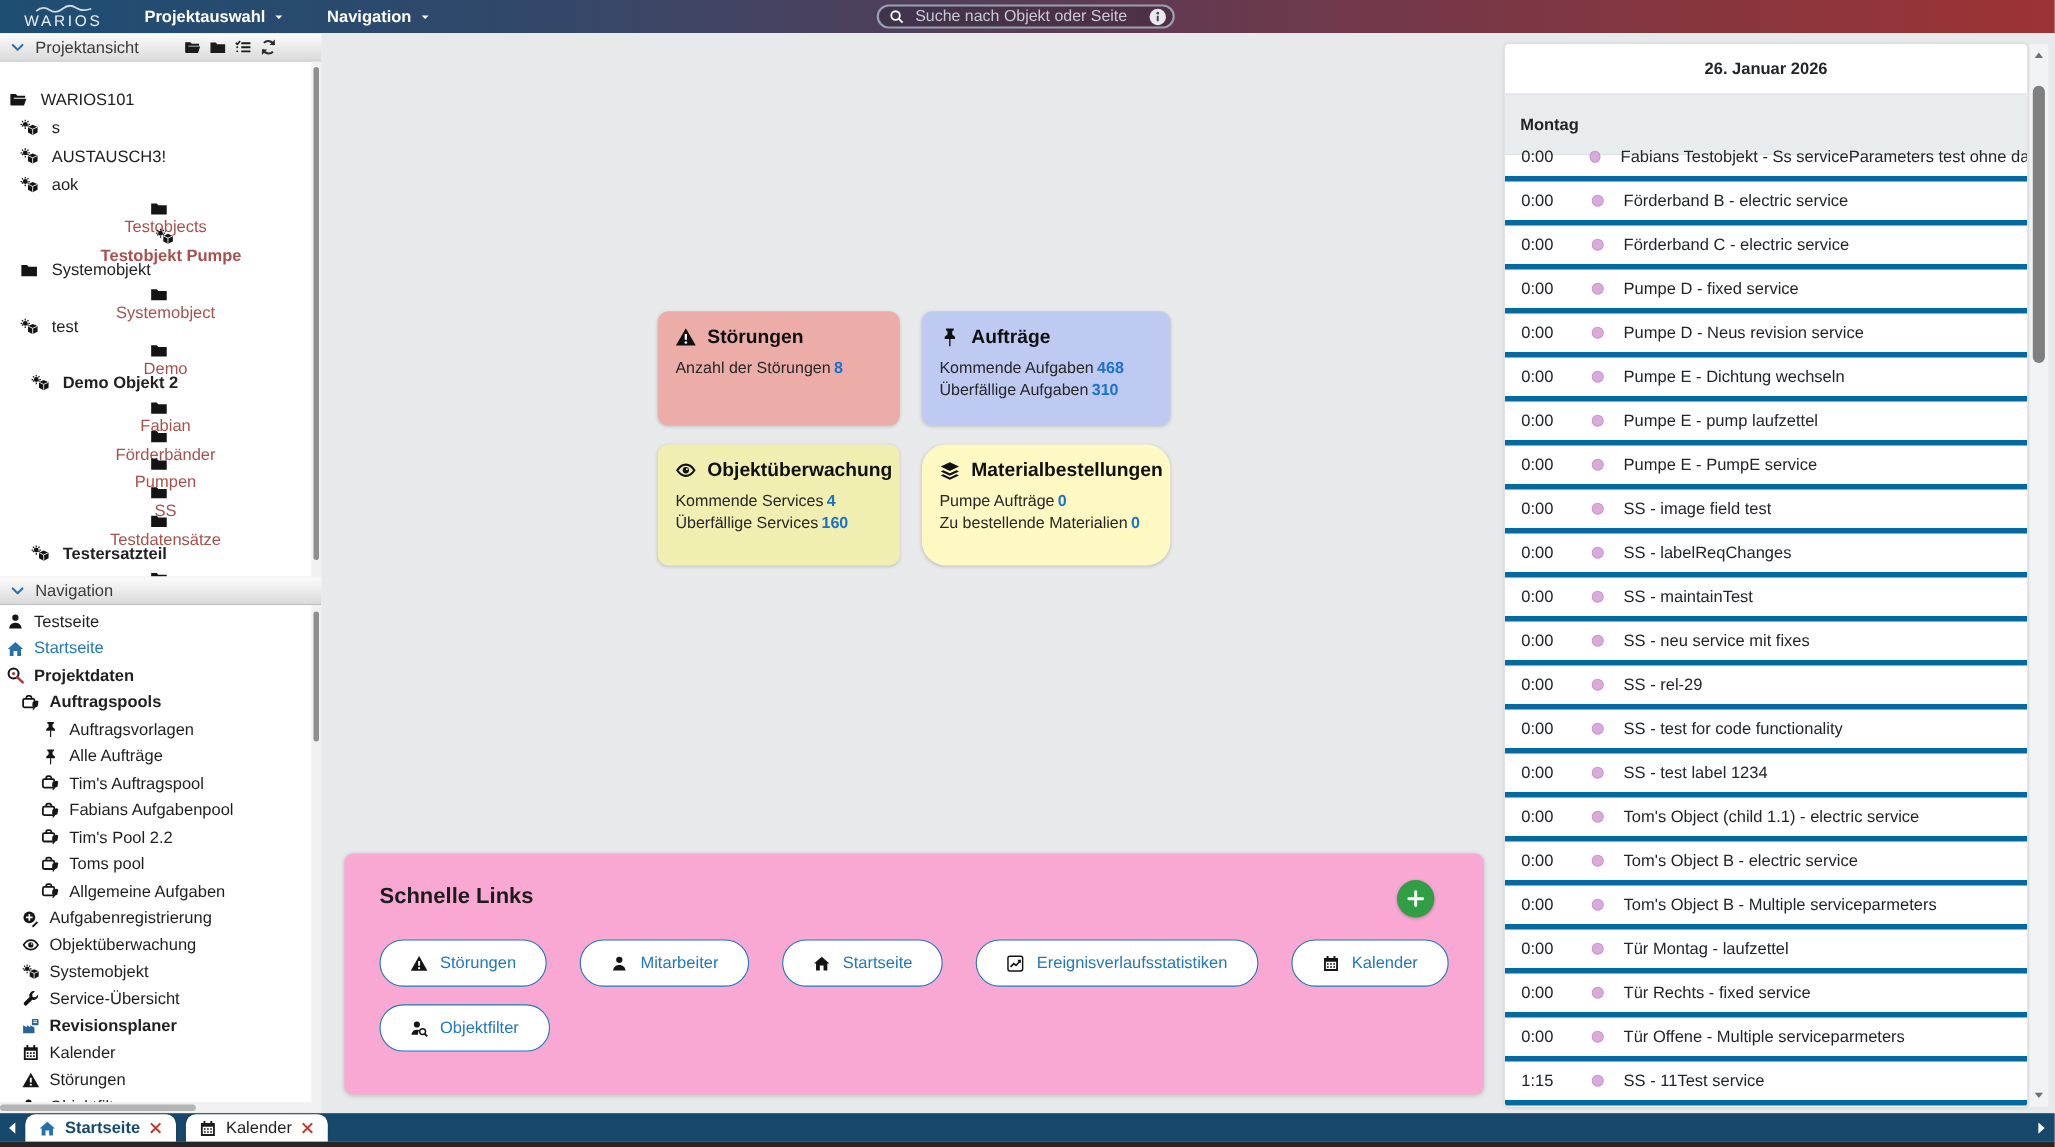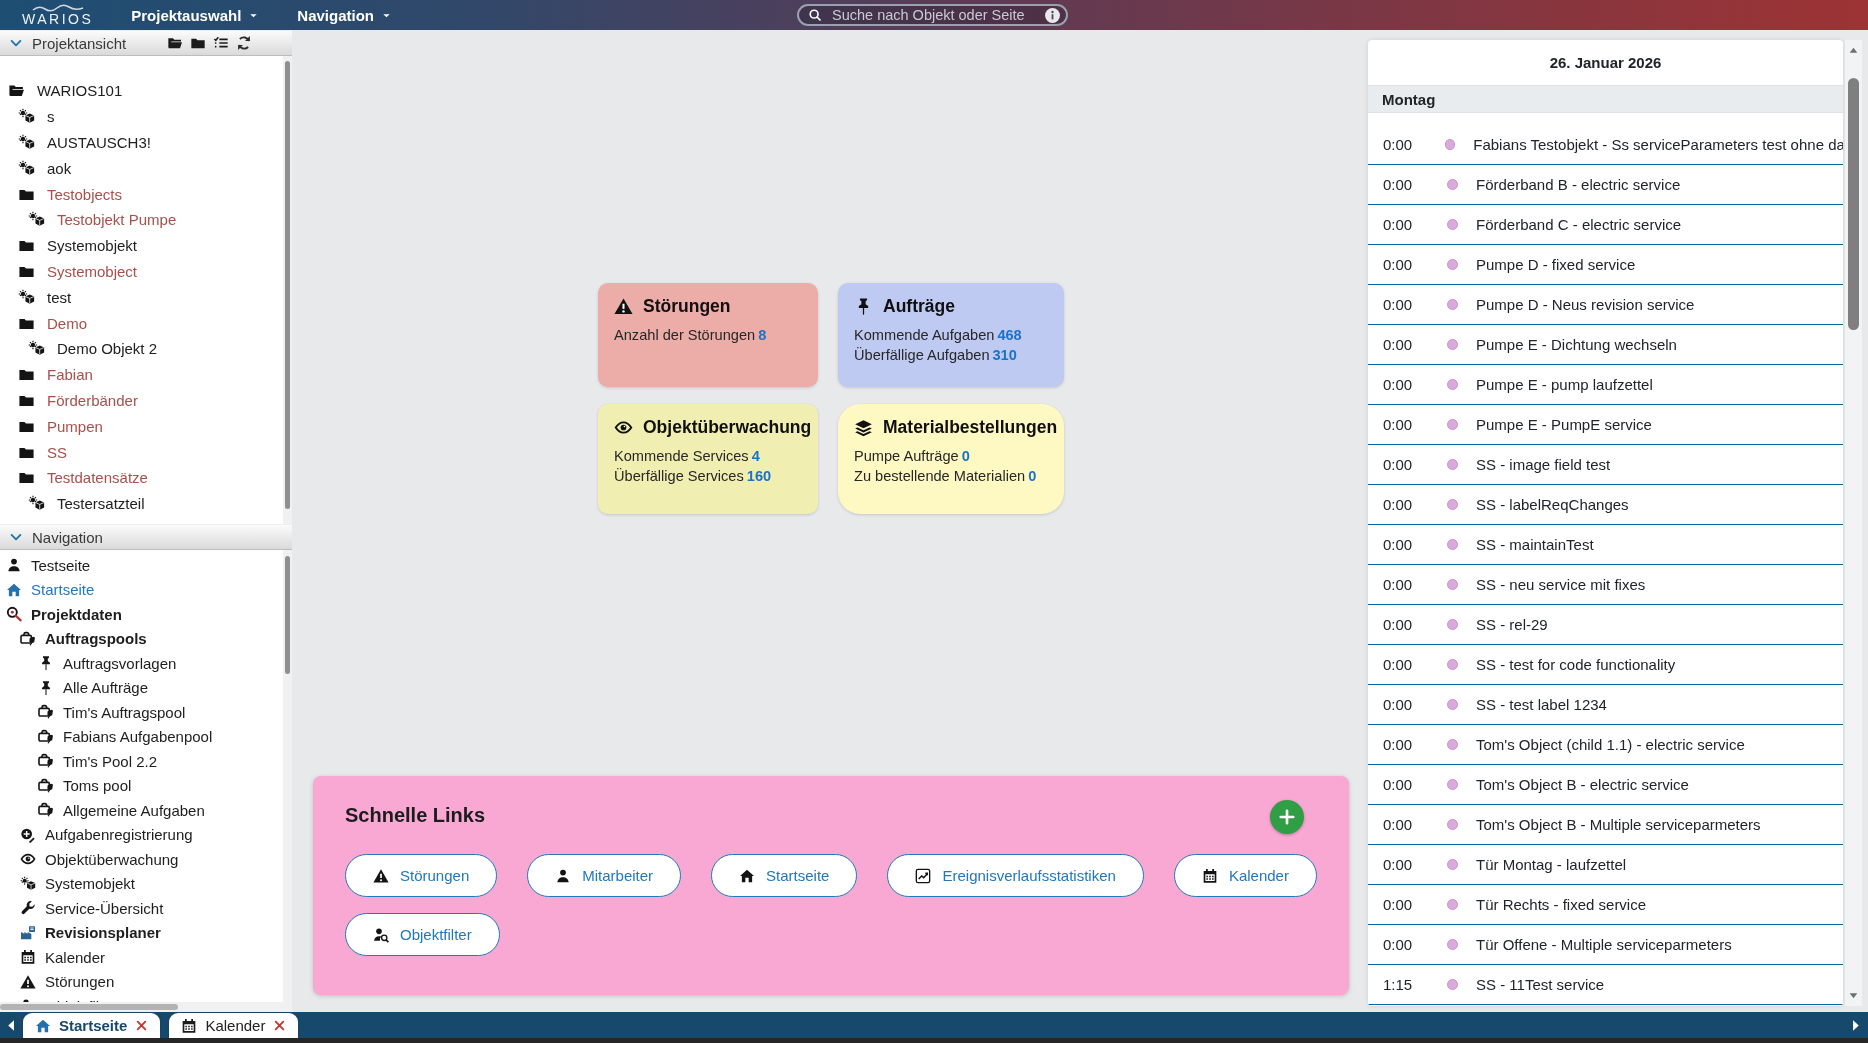--- a/index.html
+++ b/index.html
@@ -32,22 +32,22 @@
     display:flex; align-items:center; font-size:15px; color:#3a3a3a; }
   .panel-header .chev { width:14px; height:14px; color:#2471ad; margin-left:9px; }
   .panel-header .ph-title { margin-left:9px; }
   .ph-toolbar { margin-left:auto; margin-right:40px; display:flex; gap:7px; align-items:center; }
   .ph-toolbar .ic { width:16px; height:16px; color:#1b1b1b; cursor:pointer; }
   .ph-toolbar .ic:last-child { color:#2b2b2b; }
 
   #tree-list { position:absolute; left:0; top:26px; width:283px; height:468px; overflow:hidden; padding-top:22px; }
   .tree-row { height:25.8px; display:flex; align-items:center; font-size:15px; color:#212121; cursor:pointer; white-space:nowrap; }
   .tree-row .ic { width:17px; height:17px; margin-right:12px; color:#141414; }
-  .tree-row.red { color:#a8504c; }
-  .lvl0 { padding-left:8px; } .lvl1 { padding-left:18px; } .lvl2 { padding-left:28px; }
+  .tree-row.red { color:#a8504c;flex-direction:column; }
+  .lvl0 { padding-left:8px; } .lvl1 { padding-left:18px; } .lvl2 { padding-left:28px;font-weight:bold; }
 
   #nav-list { position:absolute; left:0; top:520px; width:283px; height:452px; overflow:hidden; padding-top:3px; }
   .nav-row { height:24.5px; display:flex; align-items:center; font-size:15px; color:#1e1e1e; cursor:pointer; white-space:nowrap; }
   .nav-row .ic { width:16px; height:16px; margin-right:9px; color:#151515; }
   .nav-row.bold { font-weight:700; }
   .nav-row.link { color:#2277bd; } .nav-row.link .ic { color:#2471ad; }
   .nlvl0 { padding-left:6px; } .nlvl1 { padding-left:20px; } .nlvl2 { padding-left:38px; }
 
   .vtrack { position:absolute; width:9px; background:#f1f1f1; right:0; }
   .vthumb { position:absolute; left:2px; width:5px; background:#8f8f8f; border-radius:3px; cursor:pointer; }
@@ -72,25 +72,25 @@
   .pill { height:43px; border:1.6px solid #2277bd; border-radius:22px; background:#fff; display:inline-flex;
     align-items:center; gap:11px; padding:0 27px; cursor:pointer; }
   .pill .ic { width:16px; height:16px; color:#141414; }
   .pill .pill-label { font-size:15px; color:#2277bd; }
 
   
   .cal-panel { position:absolute; left:1368px; top:40px; width:475px; height:966px; background:#fff;
     border-radius:4px; box-shadow:0 0 5px rgba(0,0,0,.10); overflow:hidden; }
   .cal-date { position:absolute; left:0; top:0; width:100%; height:45px; display:flex; align-items:center;
     justify-content:center; font-size:15px; font-weight:700; color:#212529; }
-  .cal-day { position:absolute; left:0; top:45px; width:100%; height:28px; background:#e9ecef;
+  .cal-day { position:absolute; left:0; top:45px; width:100%; height:56px; background:#e9ecef;
     border-top:1px solid #dee2e6; border-bottom:1px solid #dee2e6; display:flex; align-items:center;
     padding-left:14px; font-size:15px; font-weight:700; color:#212529; }
   #event-list { position:absolute; left:0; top:85px; width:100%; height:881px; overflow:hidden; }
-  .ev-row { height:40px; border-bottom:1px solid #0369a1; display:flex; align-items:center; padding-left:15px;
+  .ev-row { height:40px; border-bottom:5px solid #0369a1; display:flex; align-items:center; padding-left:15px;
     font-size:15px; color:#212529; cursor:pointer; }
   .ev-time { width:64px; }
   .ev-dot { width:11px; height:11px; border-radius:50%; background:#d9aadb; border:1px solid #c795ca; margin-right:18px; }
   .ev-title { white-space:nowrap; overflow:hidden; }
 
   .cal-scroll { position:absolute; left:1845px; top:40px; width:17px; height:966px; background:#f1f3f4; z-index:6; }
   .cal-scroll .arr { position:absolute; left:2px; width:13px; height:13px; color:#6f6f6f; cursor:pointer; }
   .cal-scroll .arr.up { top:4px; } .cal-scroll .arr.down { bottom:4px; }
   .cal-thumb { position:absolute; left:3px; top:38px; width:11px; height:252px; background:#7f7f7f; border-radius:6px; cursor:pointer; }
 

